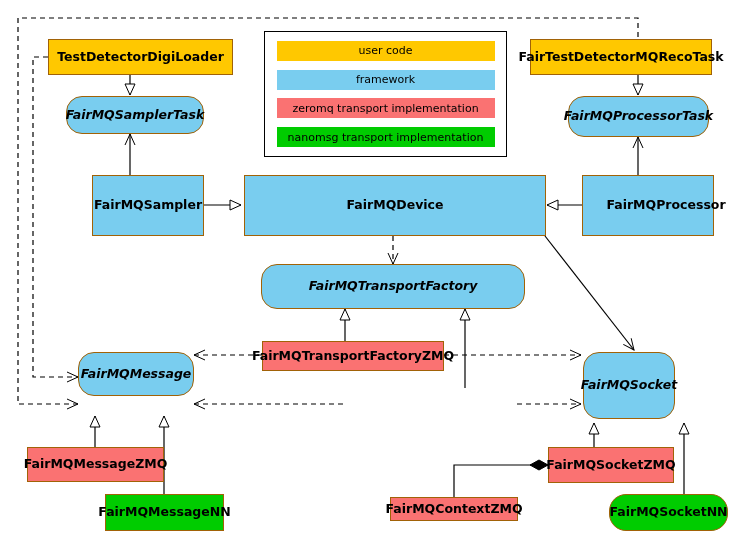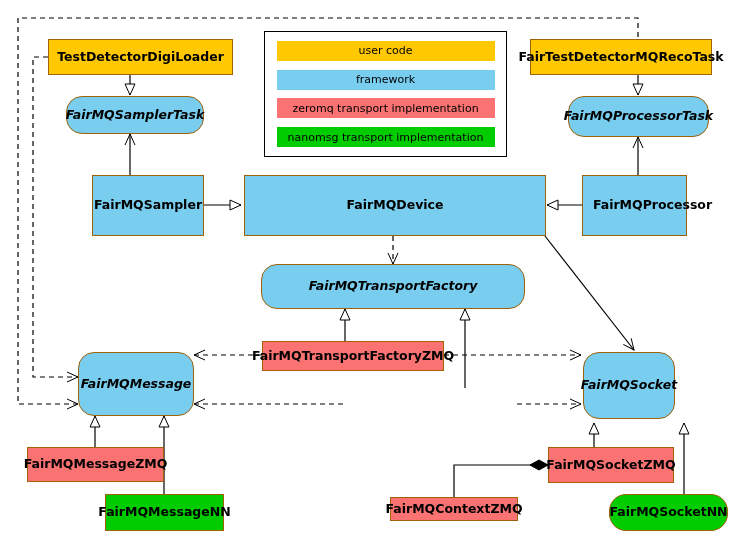--- a/index.html
+++ b/index.html
@@ -96,28 +96,28 @@
   <div class="node blue italic" style="left:66px;top:96px;width:138px;height:38px;">FairMQSamplerTask</div>
 
   <div class="node blue" style="left:76px;top:175px;width:112px;height:61px;margin-left:16px;">FairMQSampler</div>
 
   <div class="node blue" style="left:244px;top:175px;width:302px;height:61px;text-align:center;">FairMQDevice</div>
 
   <div class="node yellow" style="left:530px;top:39px;width:182px;height:36px;">FairTestDetectorMQRecoTask</div>
 
   <div class="node blue italic" style="left:568px;top:96px;width:141px;height:41px;">FairMQProcessorTask</div>
 
-  <div class="node blue" style="left:582px;top:175px;width:105px;height:61px;padding-left:36px;">FairMQProcessor</div>
+  <div class="node blue" style="left:582px;top:175px;width:132px;height:61px;padding-left:36px;">FairMQProcessor</div>
 
   <div class="node blue italic" style="left:261px;top:264px;width:264px;height:45px;">FairMQTransportFactory</div>
 
   <div class="node red" style="left:262px;top:341px;width:182px;height:30px;">FairMQTransportFactoryZMQ</div>
 
 
-  <div class="node blue italic" style="left:78px;top:352px;width:116px;height:64px;">FairMQMessage</div>
+  <div class="node blue italic" style="left:78px;top:352px;width:116px;height:44px;">FairMQMessage</div>
 
   <div class="node blue italic" style="left:583px;top:352px;width:92px;height:67px;">FairMQSocket</div>
 
   <div class="node red" style="left:27px;top:447px;width:137px;height:35px;">FairMQMessageZMQ</div>
 
   <div class="node green" style="left:105px;top:494px;width:119px;height:37px;">FairMQMessageNN</div>
 
   <div class="node red" style="left:390px;top:497px;width:128px;height:24px;">FairMQContextZMQ</div>
 
   <div class="node red" style="left:548px;top:447px;width:126px;height:36px;">FairMQSocketZMQ</div>

